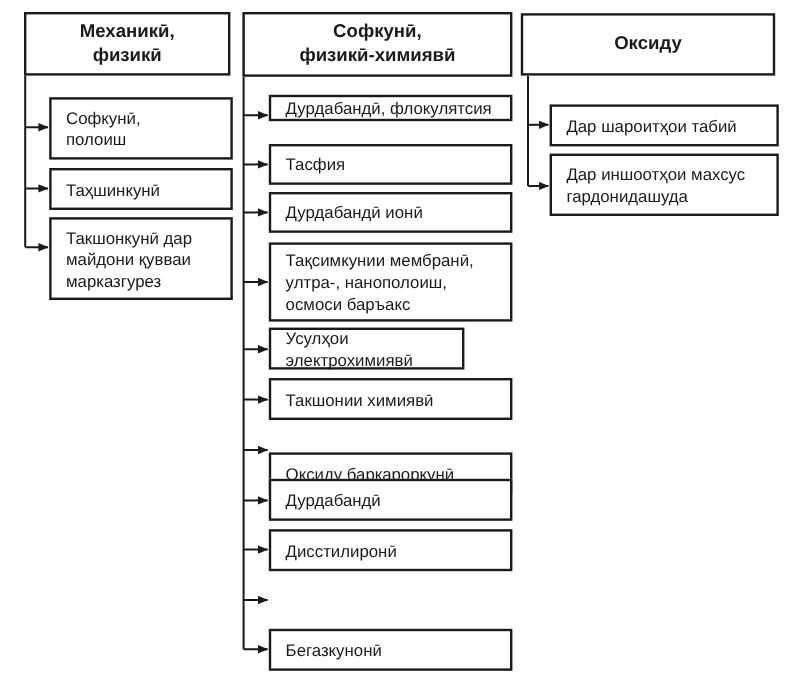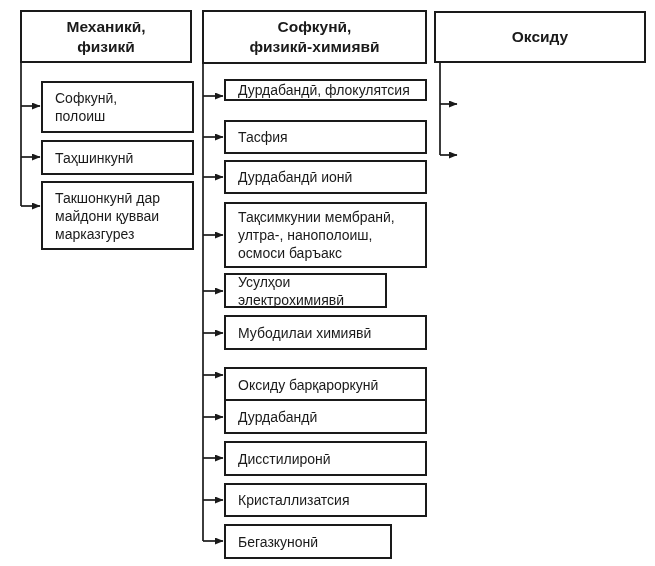--- a/index.html
+++ b/index.html
@@ -90,21 +90,23 @@
 майдони қувваи
 марказгурез</div>
 
   <div class="box item" style="left:212px; top:79px;  width:203px; height:22px">Дурдабандӣ, флокулятсия</div>
   <div class="box item" style="left:212px; top:120px; width:203px; height:34px">Тасфия</div>
   <div class="box item" style="left:212px; top:160px; width:203px; height:34px">Дурдабандӣ ионӣ</div>
   <div class="box item" style="left:212px; top:202px; width:203px; height:66px">Тақсимкунии мембранӣ,
 ултра-, нанополоиш,
 осмоси баръакс</div>
   <div class="box item" style="left:212px; top:273px; width:163px; height:35px">Усулҳои электрохимиявӣ</div>
-  <div class="box item" style="left:212px; top:315px; width:203px; height:35px">Мубодилаи химиявӣ</div>
-  <div class="box item" style="left:212px; top:367px; width:203px; height:35px">Оксиду барқароркунӣ</div>
+  <div class="box item" style="left:212px; top:315px; width:203px; height:35px">Такшонии химиявӣ</div>
+  <div class="box item" style="left:212px; top:377px; width:203px; height:35px">Оксиду барқароркунӣ</div>
   <div class="box item" style="left:212px; top:399px; width:203px; height:35px">Дурдабандӣ</div>
   <div class="box item" style="left:212px; top:441px; width:203px; height:35px">Дисстилиронӣ</div>
-  <div class="box item" style="left:212px; top:483px; width:203px; height:34px">Кристаллизатсия</div>
-  <div class="box item" style="left:212px; top:524px; width:168px; height:35px">Бегазкунонӣ</div>
+  <div class="box item" style="left:212px; top:524px; width:203px; height:35px">Бегазкунонӣ</div>
 
+  <div class="box item" style="left:446px; top:87px;  width:191px; height:35px">Дар шароитҳои табиӣ</div>
+  <div class="box item" style="left:446px; top:128px; width:191px; height:52px">Дар иншоотҳои махсус
+гардонидашуда</div>
 
 </div>
 
 </body></html>

